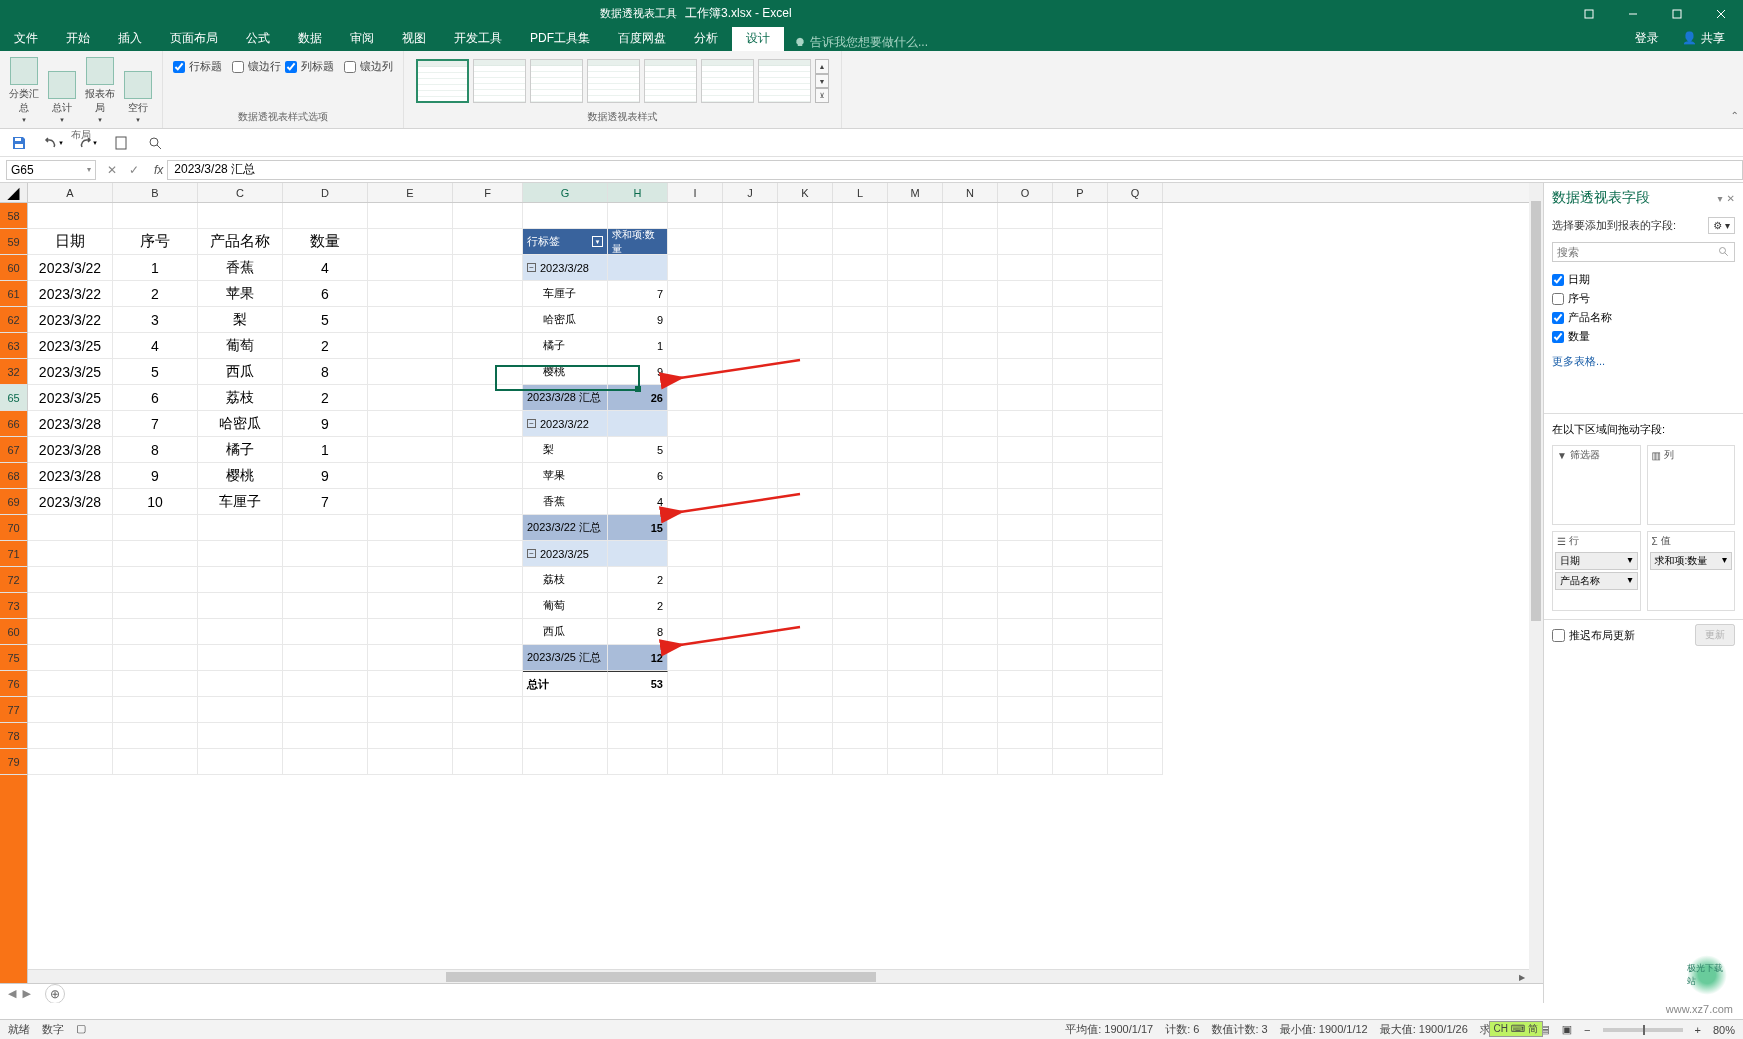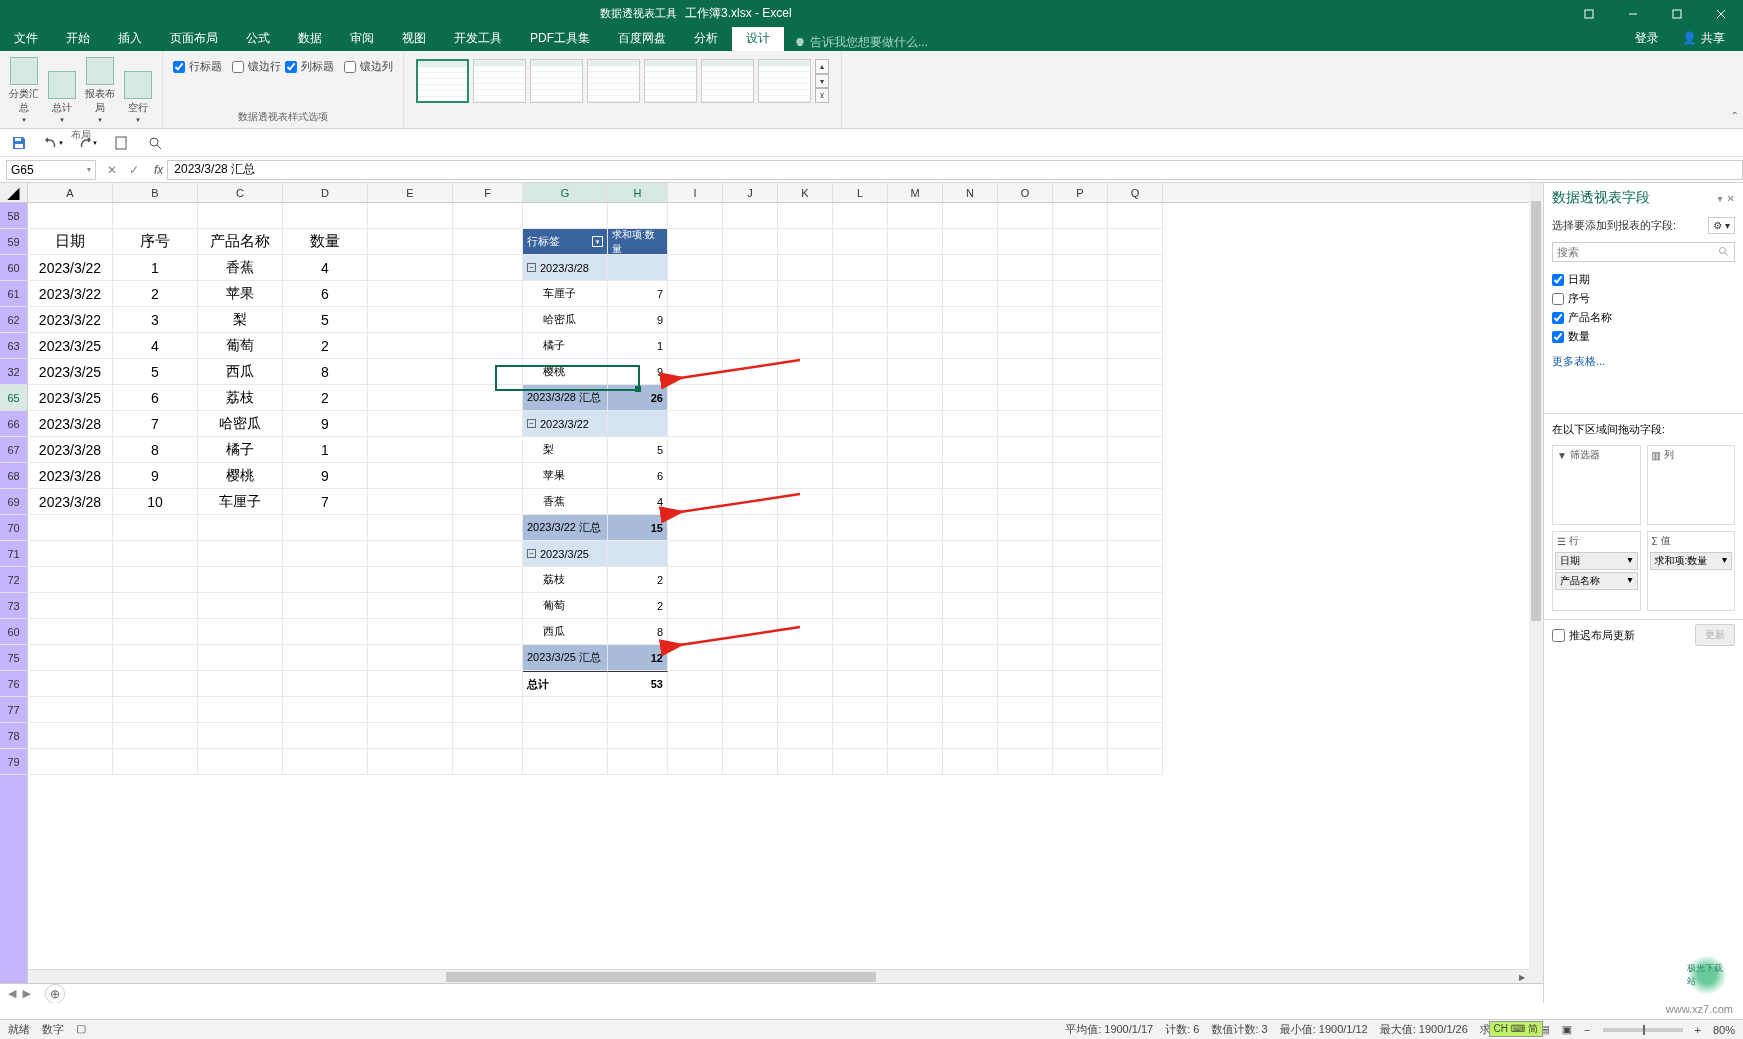--- a/index.html
+++ b/index.html
@@ -64,21 +64,21 @@
   .main { display: flex; height: 820px; }
   .grid-area { flex: 1; position: relative; overflow: hidden; background: #fff; }
   
   
   .col-headers { height: 20px; display: flex; border-bottom: 1px solid #ccc; background: #f5f5f5; position: absolute; top: 0; left: 0; right: 14px; }
   .row-hdr-spacer { width: 28px; border-right: 1px solid #ccc; background: #f0f0f0; display: flex; align-items: center; justify-content: center; }
   .col-hdr { border-right: 1px solid #e0e0e0; color: #333; font-size: 11px; display: flex; align-items: center; justify-content: center; background: #f5f5f5; }
   .col-hdr.sel { background: #d8e8e2; color: #0a6b4d; }
   
   
-  .row-numbers { position: absolute; top: 20px; left: 0; width: 28px; bottom: 14px; background: #c4b5fd; border-right: 1px solid #ccc; }
+  .row-numbers { position: absolute; top: 20px; left: 0; width: 28px; bottom: 14px; background: #f97316; border-right: 1px solid #ccc; }
   .row-num { height: 26px; border-bottom: 1px solid #e0e0e0; font-size: 11px; color: #333; display: flex; align-items: center; justify-content: center; }
   .row-num.sel { background: #d8e8e2; color: #0a6b4d; }
   
   
   .cells { position: absolute; top: 20px; left: 28px; right: 14px; bottom: 14px; }
   .cell { position: absolute; border-right: 1px solid #e8e8e8; border-bottom: 1px solid #e8e8e8; font-size: 12px; display: flex; align-items: center; padding: 0 4px; }
   .col-A { left: 0; width: 85px; } .col-B { left: 85px; width: 85px; } .col-C { left: 170px; width: 85px; } .col-D { left: 255px; width: 85px; }
   .col-E { left: 340px; width: 85px; } .col-F { left: 425px; width: 70px; } .col-G { left: 495px; width: 85px; } .col-H { left: 580px; width: 60px; }
   .col-I { left: 640px; width: 55px; } .col-J { left: 695px; width: 55px; } .col-K { left: 750px; width: 55px; } .col-L { left: 805px; width: 55px; }
   .col-M { left: 860px; width: 55px; } .col-N { left: 915px; width: 55px; } .col-O { left: 970px; width: 55px; } .col-P { left: 1025px; width: 55px; } .col-Q { left: 1080px; width: 55px; }
@@ -265,20 +265,21 @@
       <div class="style-thumb"></div>
       <div class="style-thumb"></div>
       <div class="style-thumb"></div>
       <div class="style-thumb"></div>
       <div class="gallery-scroll">
         <div>▲</div>
         <div>▼</div>
         <div>⊻</div>
       </div>
     </div>
+    <div class="group-label">数据透视表样式</div>
   </div>
 </div>
 <div class="ribbon-collapse">⌃</div>
 
 <div class="qat">
   <div class="qat-btn">
       <svg viewBox="0 0 16 16">
         <path fill="#3a7bd5" d="M2 2h10l2 2v10H2z"></path>
         <rect x="4" y="3" width="6" height="3" fill="#fff"></rect>
         <rect x="4" y="9" width="8" height="4" fill="#fff"></rect>

